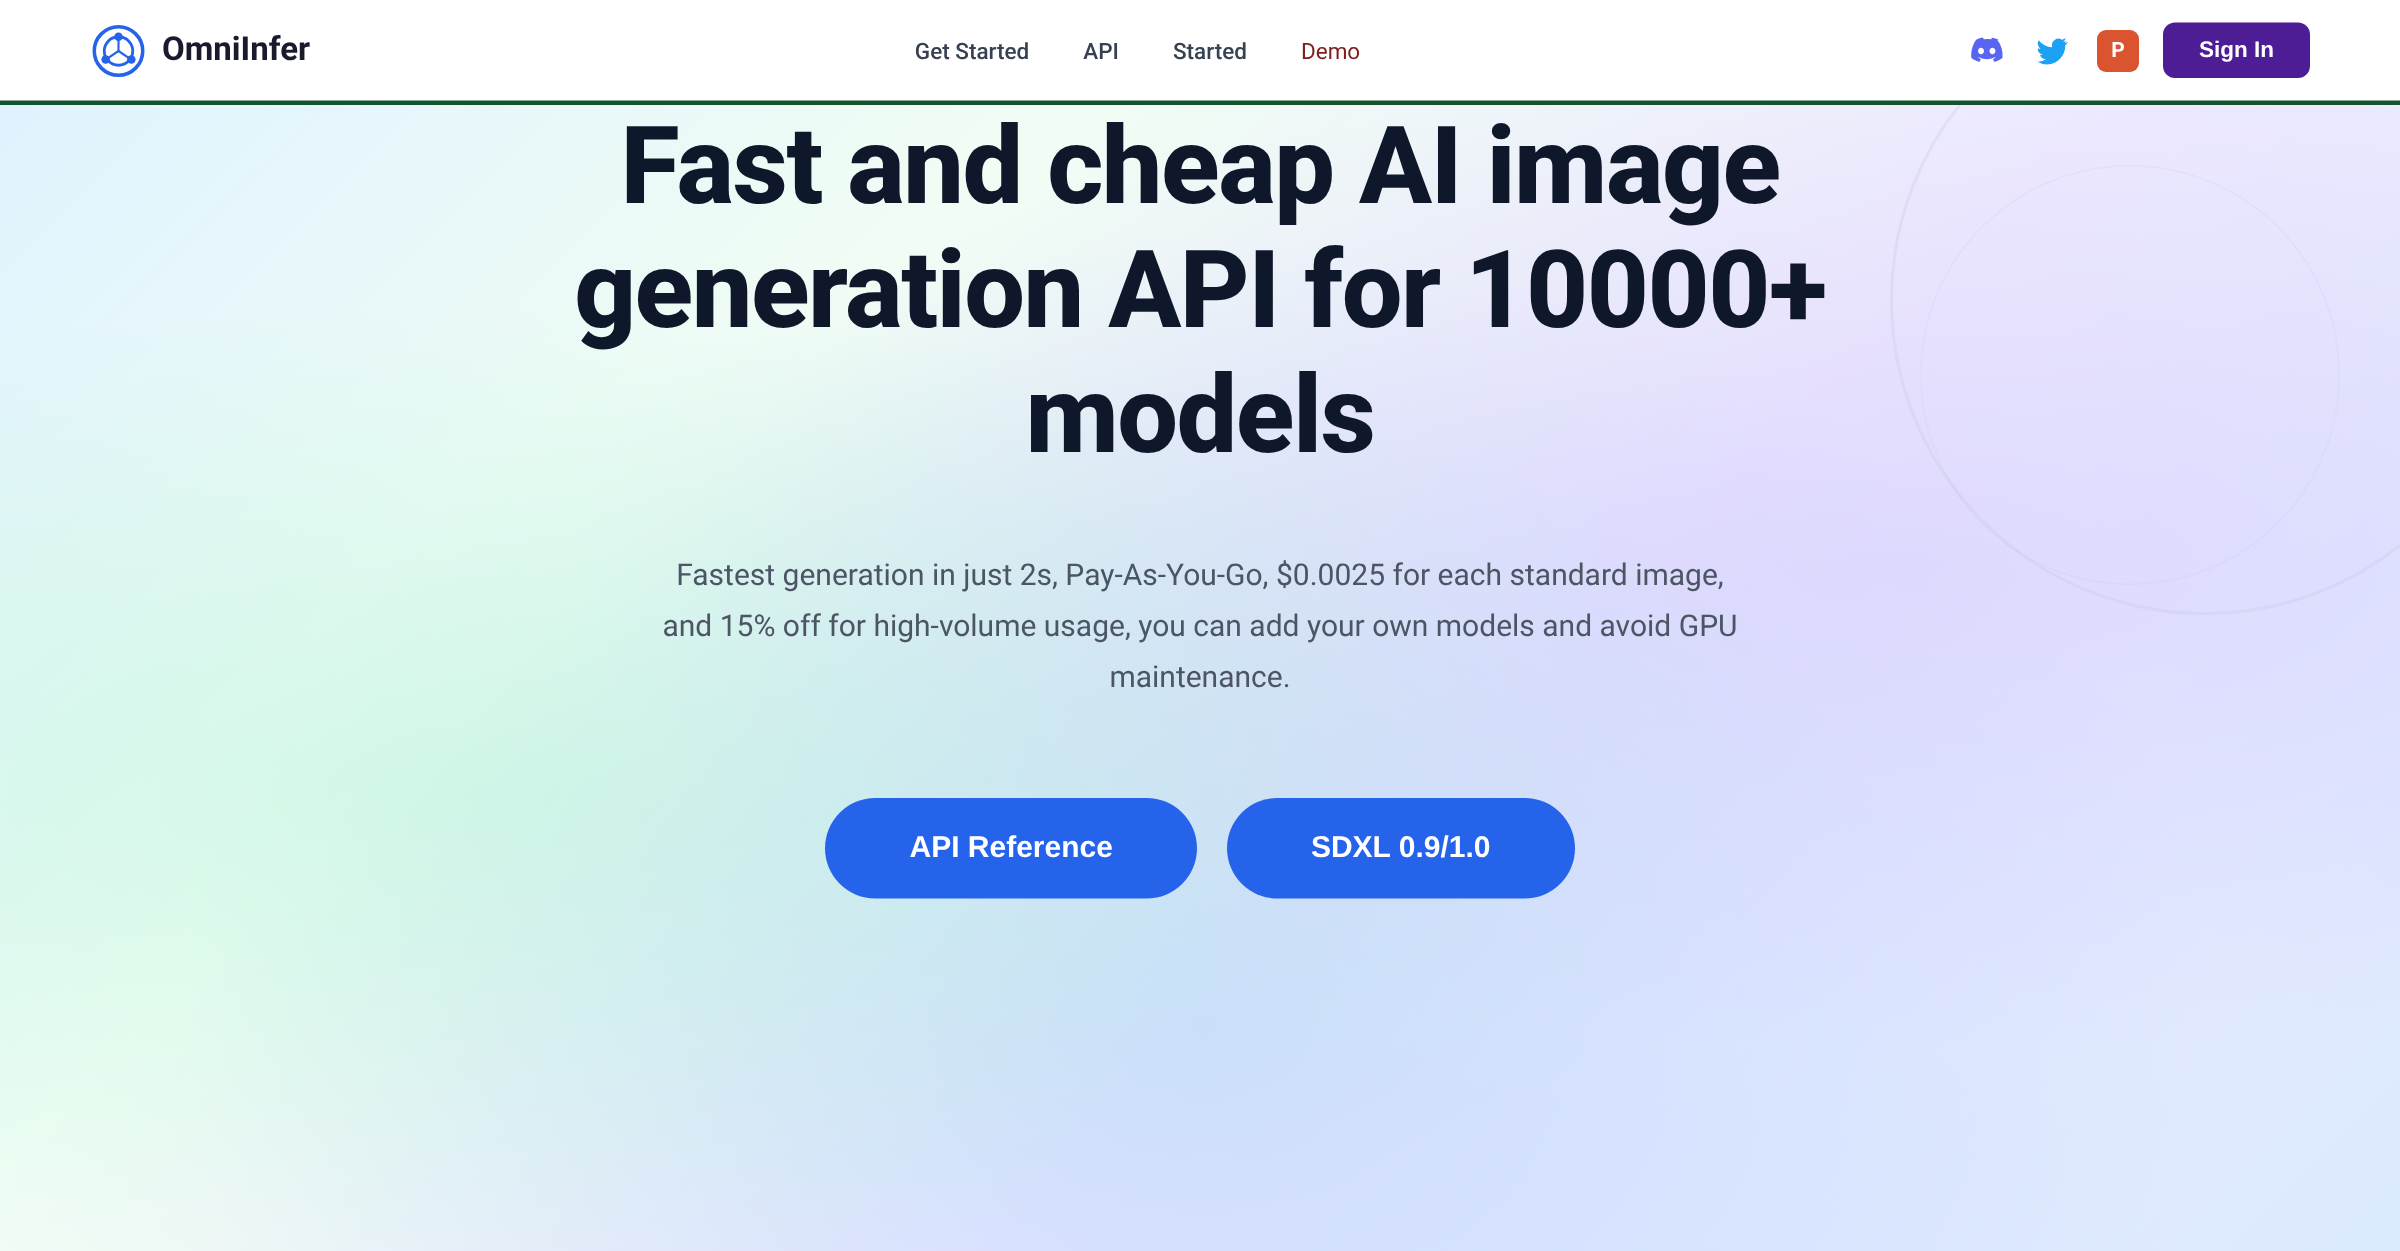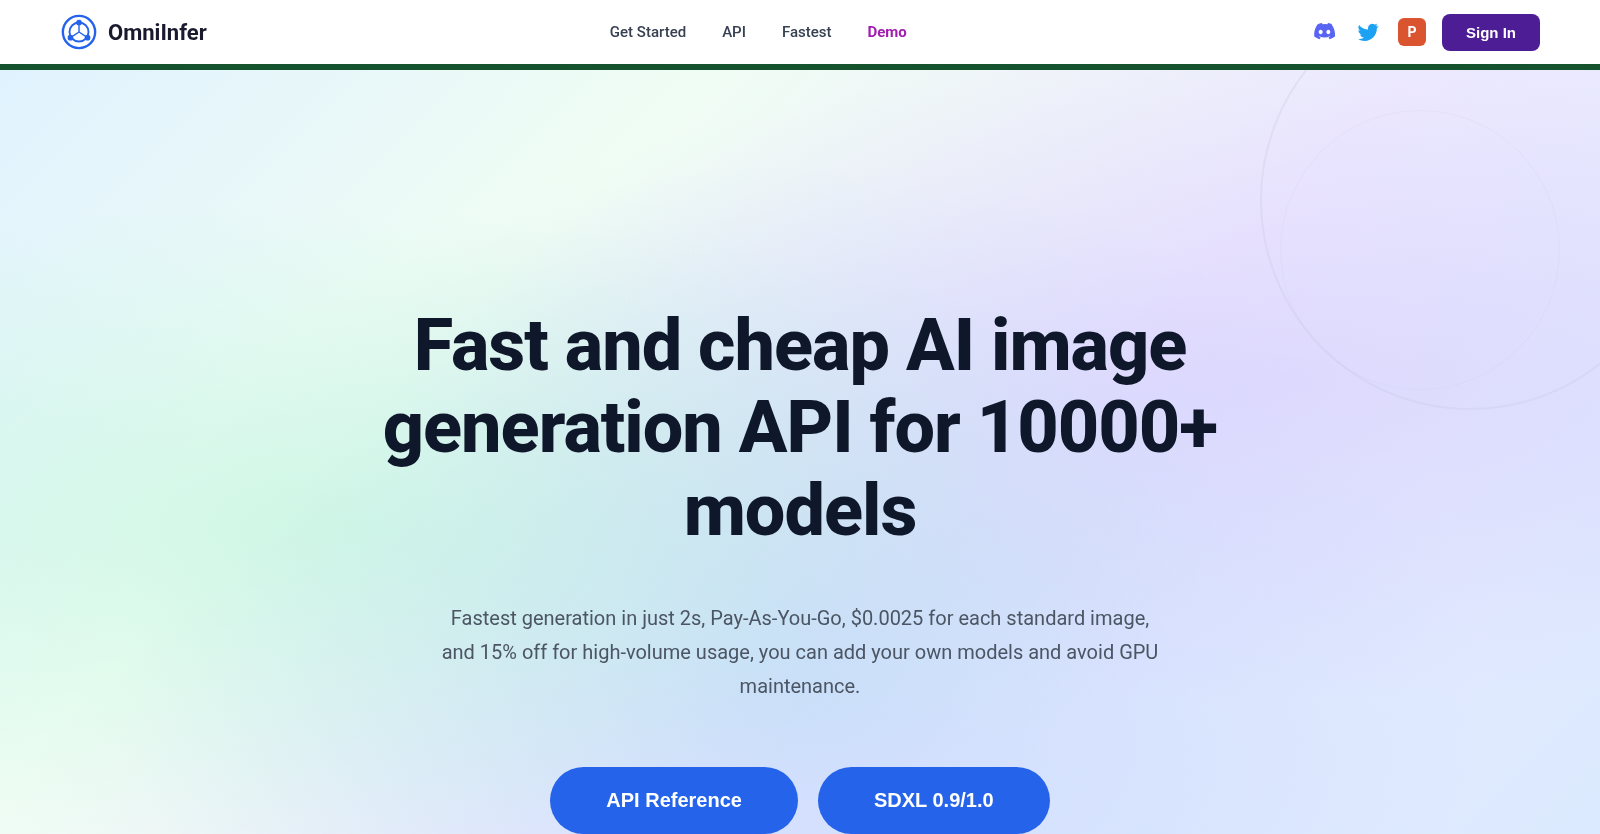--- a/index.html
+++ b/index.html
@@ -17,21 +17,21 @@
     }
 
     
     .navbar {
       display: flex;
       align-items: center;
       justify-content: space-between;
       padding: 0 60px;
       height: 70px;
       background: white;
-      border-bottom: 6px solid #14532d;
+      border-bottom: 3px solid #14532d;
       position: relative;
       z-index: 10;
     }
 
     .navbar-logo {
       display: flex;
       align-items: center;
       gap: 10px;
       text-decoration: none;
     }
@@ -55,22 +55,22 @@
 
     .nav-link {
       font-size: 15px;
       color: #374151;
       text-decoration: none;
       font-weight: 500;
       cursor: pointer;
     }
 
     .nav-link.active {
-      color: #a21caf;
-      font-weight: 700;
+      color: #7f1d1d;
+      font-weight: 400;
     }
 
     .navbar-actions {
       display: flex;
       align-items: center;
       gap: 16px;
     }
 
     .nav-icon {
       width: 28px;
@@ -93,21 +93,21 @@
     }
 
     
     .hero {
       position: relative;
       width: 100%;
       height: calc(834px - 70px);
       display: flex;
       flex-direction: column;
       align-items: center;
-      justify-content: flex-end;
+      justify-content: flex-start;
       overflow: hidden;
       padding: 0 108px;
     }
 
     
     .hero::before {
       content: '';
       position: absolute;
       inset: 0;
       background: 
@@ -224,21 +224,21 @@
       <line x1="20" y1="10" x2="20" y2="20" stroke="#2563eb" stroke-width="1.5"></line>
       <line x1="20" y1="20" x2="29" y2="26" stroke="#2563eb" stroke-width="1.5"></line>
       <line x1="20" y1="20" x2="11" y2="26" stroke="#2563eb" stroke-width="1.5"></line>
     </svg>
     <span class="logo-text">OmniInfer</span>
   </a>
 
   <div class="navbar-links">
     <a class="nav-link">Get Started</a>
     <a class="nav-link">API</a>
-    <a class="nav-link">Fastest</a>
+    <a class="nav-link">Started</a>
     <a class="nav-link active">Demo</a>
   </div>
 
   <div class="navbar-actions">
 
     <div class="nav-icon">
       <svg class="discord-icon-svg" viewBox="0 0 26 26" fill="none" xmlns="http://www.w3.org/2000/svg">
         <path d="M21.5 5.5C20.1 4.85 18.6 4.37 17 4.1c-.18.32-.38.75-.52 1.09a16.7 16.7 0 00-5 0C11.34 4.75 11.13 4.32 10.94 4 9.34 4.27 7.83 4.75 6.43 5.5 3.63 9.62 2.88 13.64 3.25 17.6a17.3 17.3 0 005.26 2.65c.43-.58.81-1.2 1.14-1.85a11.3 11.3 0 01-1.8-.86c.15-.11.3-.22.44-.34a12.4 12.4 0 0010.64 0c.14.12.29.23.44.34-.57.34-1.17.63-1.8.87.33.65.71 1.27 1.14 1.85a17.2 17.2 0 005.27-2.65c.43-4.52-.74-8.5-3.38-12.01zM9.68 15.21c-1.08 0-1.97-.99-1.97-2.2s.87-2.2 1.97-2.2c1.1 0 1.99.99 1.97 2.2 0 1.21-.87 2.2-1.97 2.2zm7.64 0c-1.08 0-1.97-.99-1.97-2.2s.87-2.2 1.97-2.2c1.1 0 1.99.99 1.97 2.2 0 1.21-.87 2.2-1.97 2.2z" fill="#5865F2"></path>
       </svg>
     </div>

